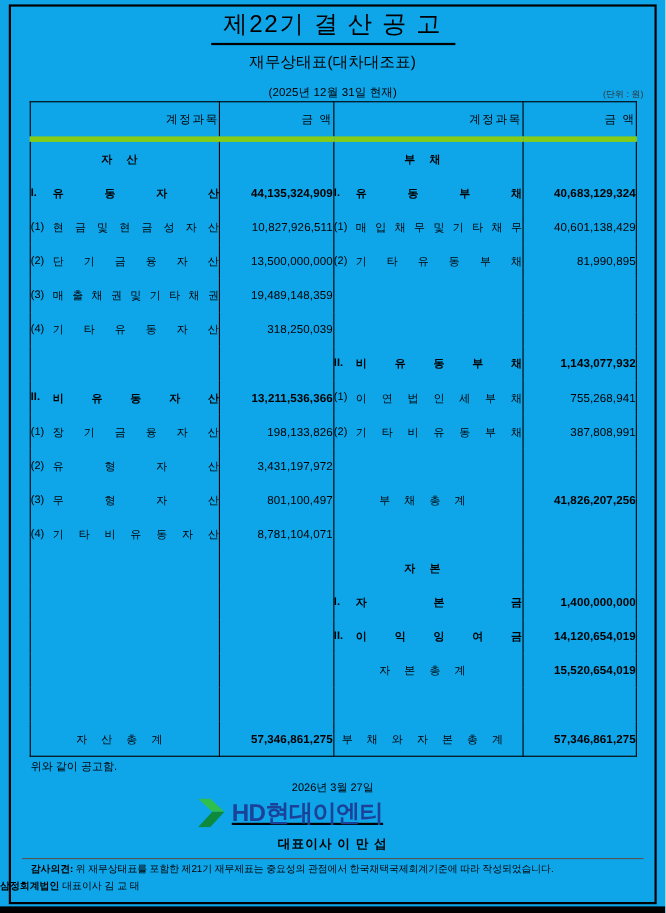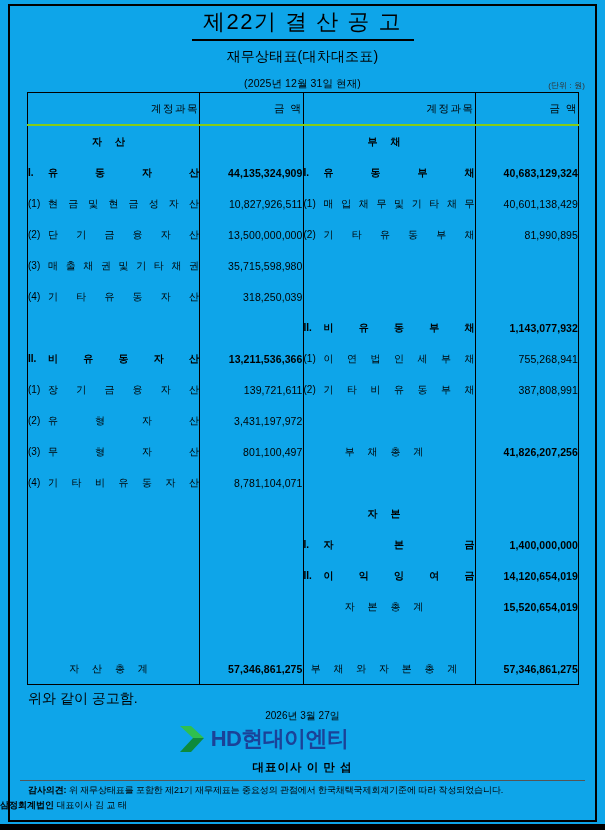--- a/index.html
+++ b/index.html
@@ -109,21 +109,21 @@
     border-left: 1px solid #000;
     border-right: 1px solid #000;
     border-top: none;
     border-bottom: none;
     height: 31px;
   }
   .bs-table tbody tr:last-child td {
     border-bottom: 1px solid #000;
   }
   .bs-table tbody tr.first-body td {
-    border-top: 2px solid #84cc16;
+    border-top: 5px solid #84cc16;
   }
 
   .cell-acct {
     font-size: 10px;
     padding: 0 8px;
     white-space: nowrap;
   }
   .cell-amt {
     font-size: 10.5px;
     text-align: right;
@@ -158,39 +158,40 @@
     font-weight: 700;
   }
   .acct-center.thin { font-weight: 400; }
   .bold { font-weight: 700; }
 
   
   .notice-line {
     position: absolute;
     left: 28px;
     top: 690px;
-    font-size: 14px;
+    font-size: 10px;
   }
   .sign-date {
     position: absolute;
     left: 0;
     top: 709px;
     width: 605px;
     text-align: center;
     font-size: 10px;
   }
   .company-logo {
     position: absolute;
     left: 0;
     top: 726px;
     width: 526px;
     display: flex;
     align-items: center;
     justify-content: center;
     gap: 5px;
+    text-decoration: underline;
   }
   .logo-mark {
     width: 28px;
     height: 26px;
     display: block;
     flex: 0 0 auto;
   }
   .logo-text {
     font-size: 22px;
     font-weight: 700;
@@ -385,21 +386,21 @@
                 <span>채</span>
                 <span>권</span>
                 <span>및</span>
                 <span>기</span>
                 <span>타</span>
                 <span>채</span>
                 <span>권</span>
               </span>
             </span>
           </td>
-          <td class="cell-amt">35,715,598,980</td>
+          <td class="cell-amt">19,489,148,359</td>
           <td class="cell-acct">&nbsp;</td>
           <td class="cell-amt">&nbsp;</td>
         </tr>
         <tr>
           <td class="cell-acct">
             <span class="acct-line">
               <span class="acct-num">(4)</span>
               <span class="acct-text">
                 <span>기</span>
                 <span>타</span>
@@ -468,21 +469,21 @@
               <span class="acct-text">
                 <span>장</span>
                 <span>기</span>
                 <span>금</span>
                 <span>융</span>
                 <span>자</span>
                 <span>산</span>
               </span>
             </span>
           </td>
-          <td class="cell-amt">139,721,611</td>
+          <td class="cell-amt">198,133,826</td>
           <td class="cell-acct">
             <span class="acct-line">
               <span class="acct-num">(2)</span>
               <span class="acct-text">
                 <span>기</span>
                 <span>타</span>
                 <span>비</span>
                 <span>유</span>
                 <span>동</span>
                 <span>부</span>

